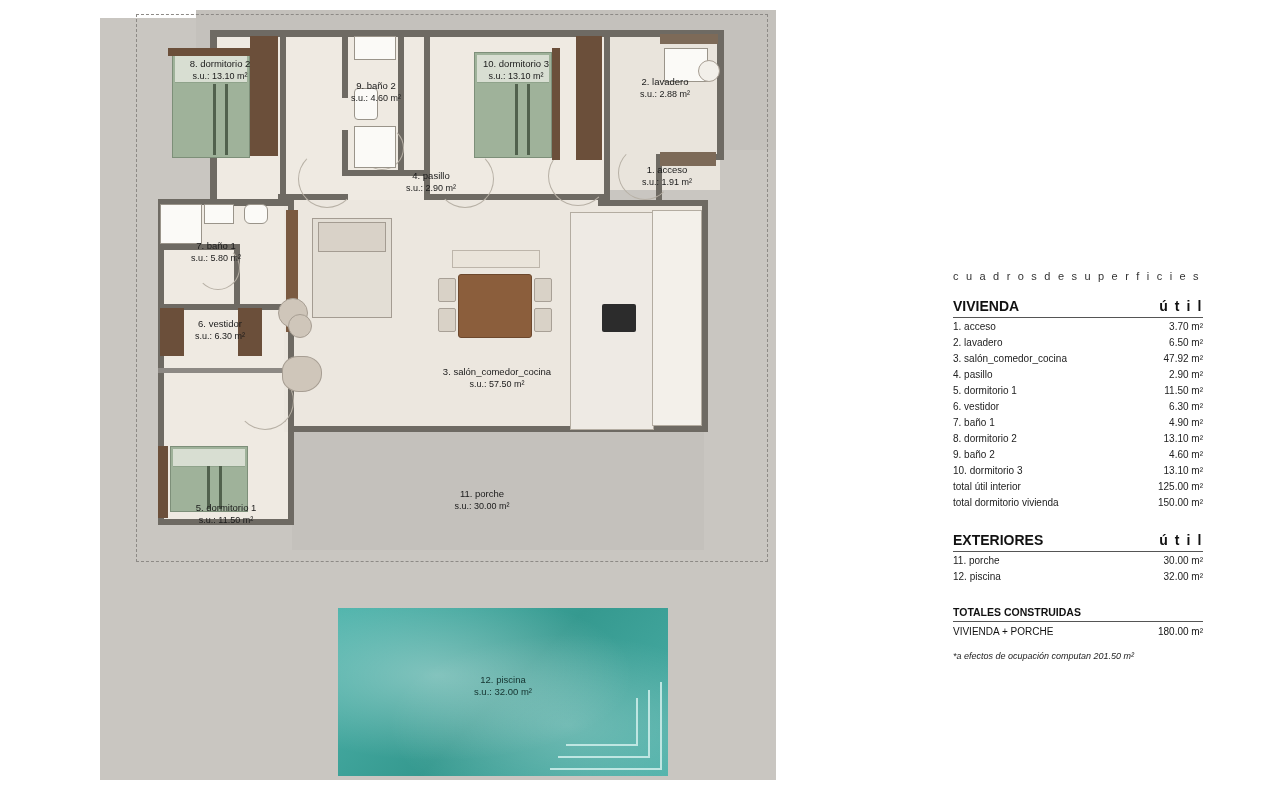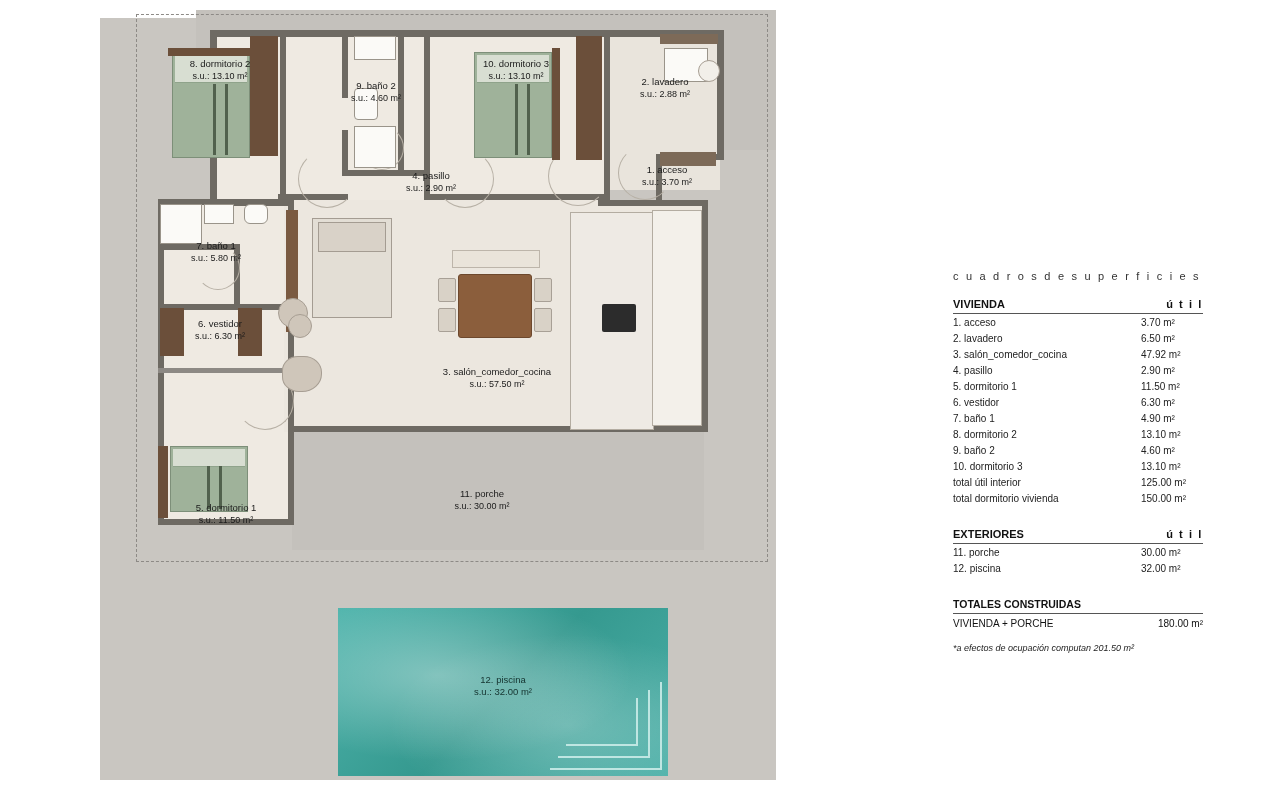--- a/index.html
+++ b/index.html
@@ -49,24 +49,24 @@
      linear-gradient(135deg,#4fb4ac 0%,#35998f 50%,#4cb0a8 100%);}
   .pool-steps{position:absolute;right:6px;bottom:6px;width:110px;height:86px;border-right:2px solid #bfe6e2;border-bottom:2px solid #bfe6e2;}
   .pool-steps:before{content:"";position:absolute;right:10px;bottom:10px;width:90px;height:66px;border-right:2px solid #bfe6e2;border-bottom:2px solid #bfe6e2;}
   .pool-steps:after{content:"";position:absolute;right:22px;bottom:22px;width:70px;height:46px;border-right:2px solid #bfe6e2;border-bottom:2px solid #bfe6e2;}
   .pool-label{position:absolute;left:0;right:0;top:66px;text-align:center;font-size:9.5px;color:#14332f;line-height:12px;}
 
   
   .legend{position:absolute;left:905px;top:270px;width:250px;color:#111;margin-left:48px;}
   .legend-title{font-size:11px;letter-spacing:2.2px;color:#333;margin-bottom:16px;}
   .sect-head{display:flex;justify-content:space-between;align-items:baseline;
-     font-size:11px;font-weight:bold;border-bottom:1px solid #555;padding-bottom:3px;}
+     font-size:14px;font-weight:bold;border-bottom:1px solid #555;padding-bottom:3px;}
   .sect-head .util{font-weight:bold;letter-spacing:1.6px;}
   .row{display:flex;justify-content:space-between;font-size:10px;padding:2.5px 0;color:#222;}
-  .row .val{min-width:62px;}
+  .row .val{text-align:right;min-width:62px;}
   .sub{font-size:10px;letter-spacing:1.6px;color:#333;padding:5px 0 2px;border-bottom:1px solid #555;}
   .note{font-size:9px;font-style:italic;color:#222;margin-top:14px;}
   .gap{height:22px;}
   .tot-head{font-size:10.5px;font-weight:bold;border-bottom:1px solid #555;padding-bottom:3px;}
   .tot-row{display:flex;justify-content:space-between;font-size:10px;padding:4px 0 0;}
 </style>
 </head>
 <body>
 
 <div class="plan">
@@ -196,21 +196,21 @@
     <div class="room-label" style="left:458px;top:54px;width:110px;">
       <div>2. lavadero</div>
       <div class="su">s.u.: 2.88 m²</div>
     </div>
     <div class="room-label" style="left:204px;top:148px;width:150px;">
       <div>4. pasillo</div>
       <div class="su">s.u.: 2.90 m²</div>
     </div>
     <div class="room-label" style="left:460px;top:142px;width:110px;">
       <div>1. acceso</div>
-      <div class="su">s.u.: 3.70 m²</div>
+      <div class="su">s.u.: 1.91 m²</div>
     </div>
     <div class="room-label" style="left:6px;top:218px;width:116px;">
       <div>7. baño 1</div>
       <div class="su">s.u.: 5.80 m²</div>
     </div>
     <div class="room-label" style="left:6px;top:296px;width:124px;">
       <div>6. vestidor</div>
       <div class="su">s.u.: 6.30 m²</div>
     </div>
     <div class="room-label" style="left:230px;top:344px;width:230px;">

